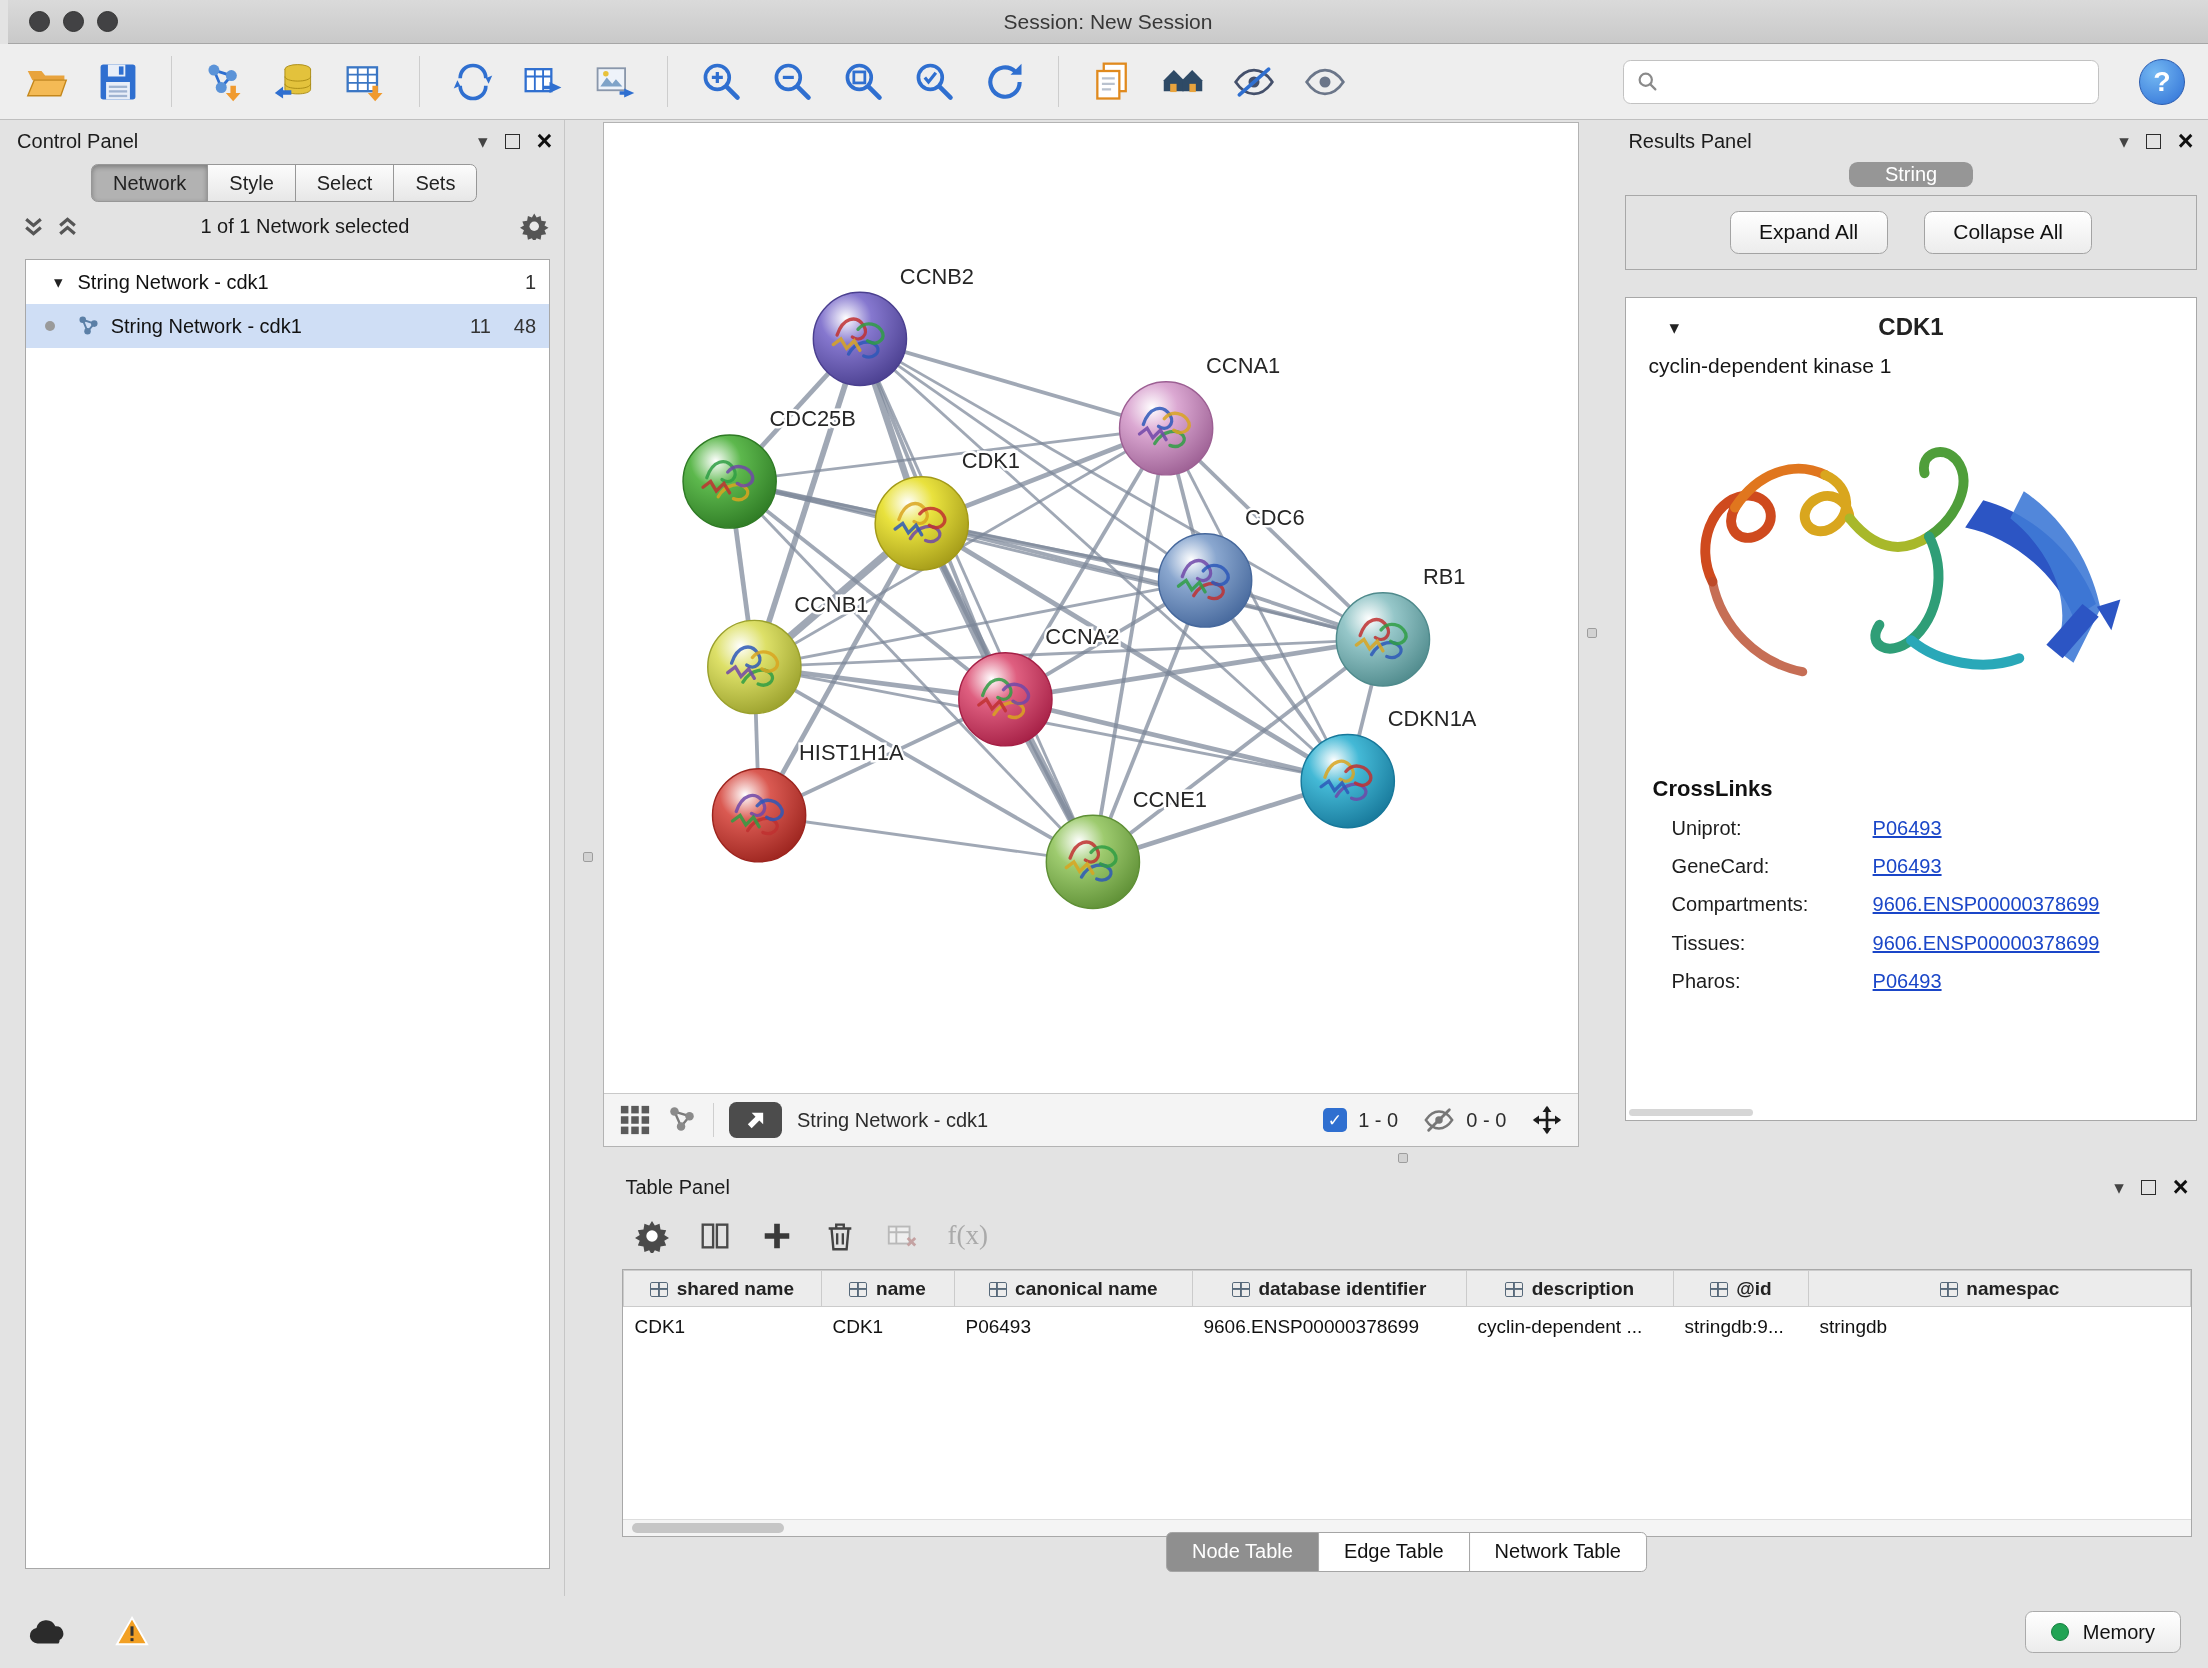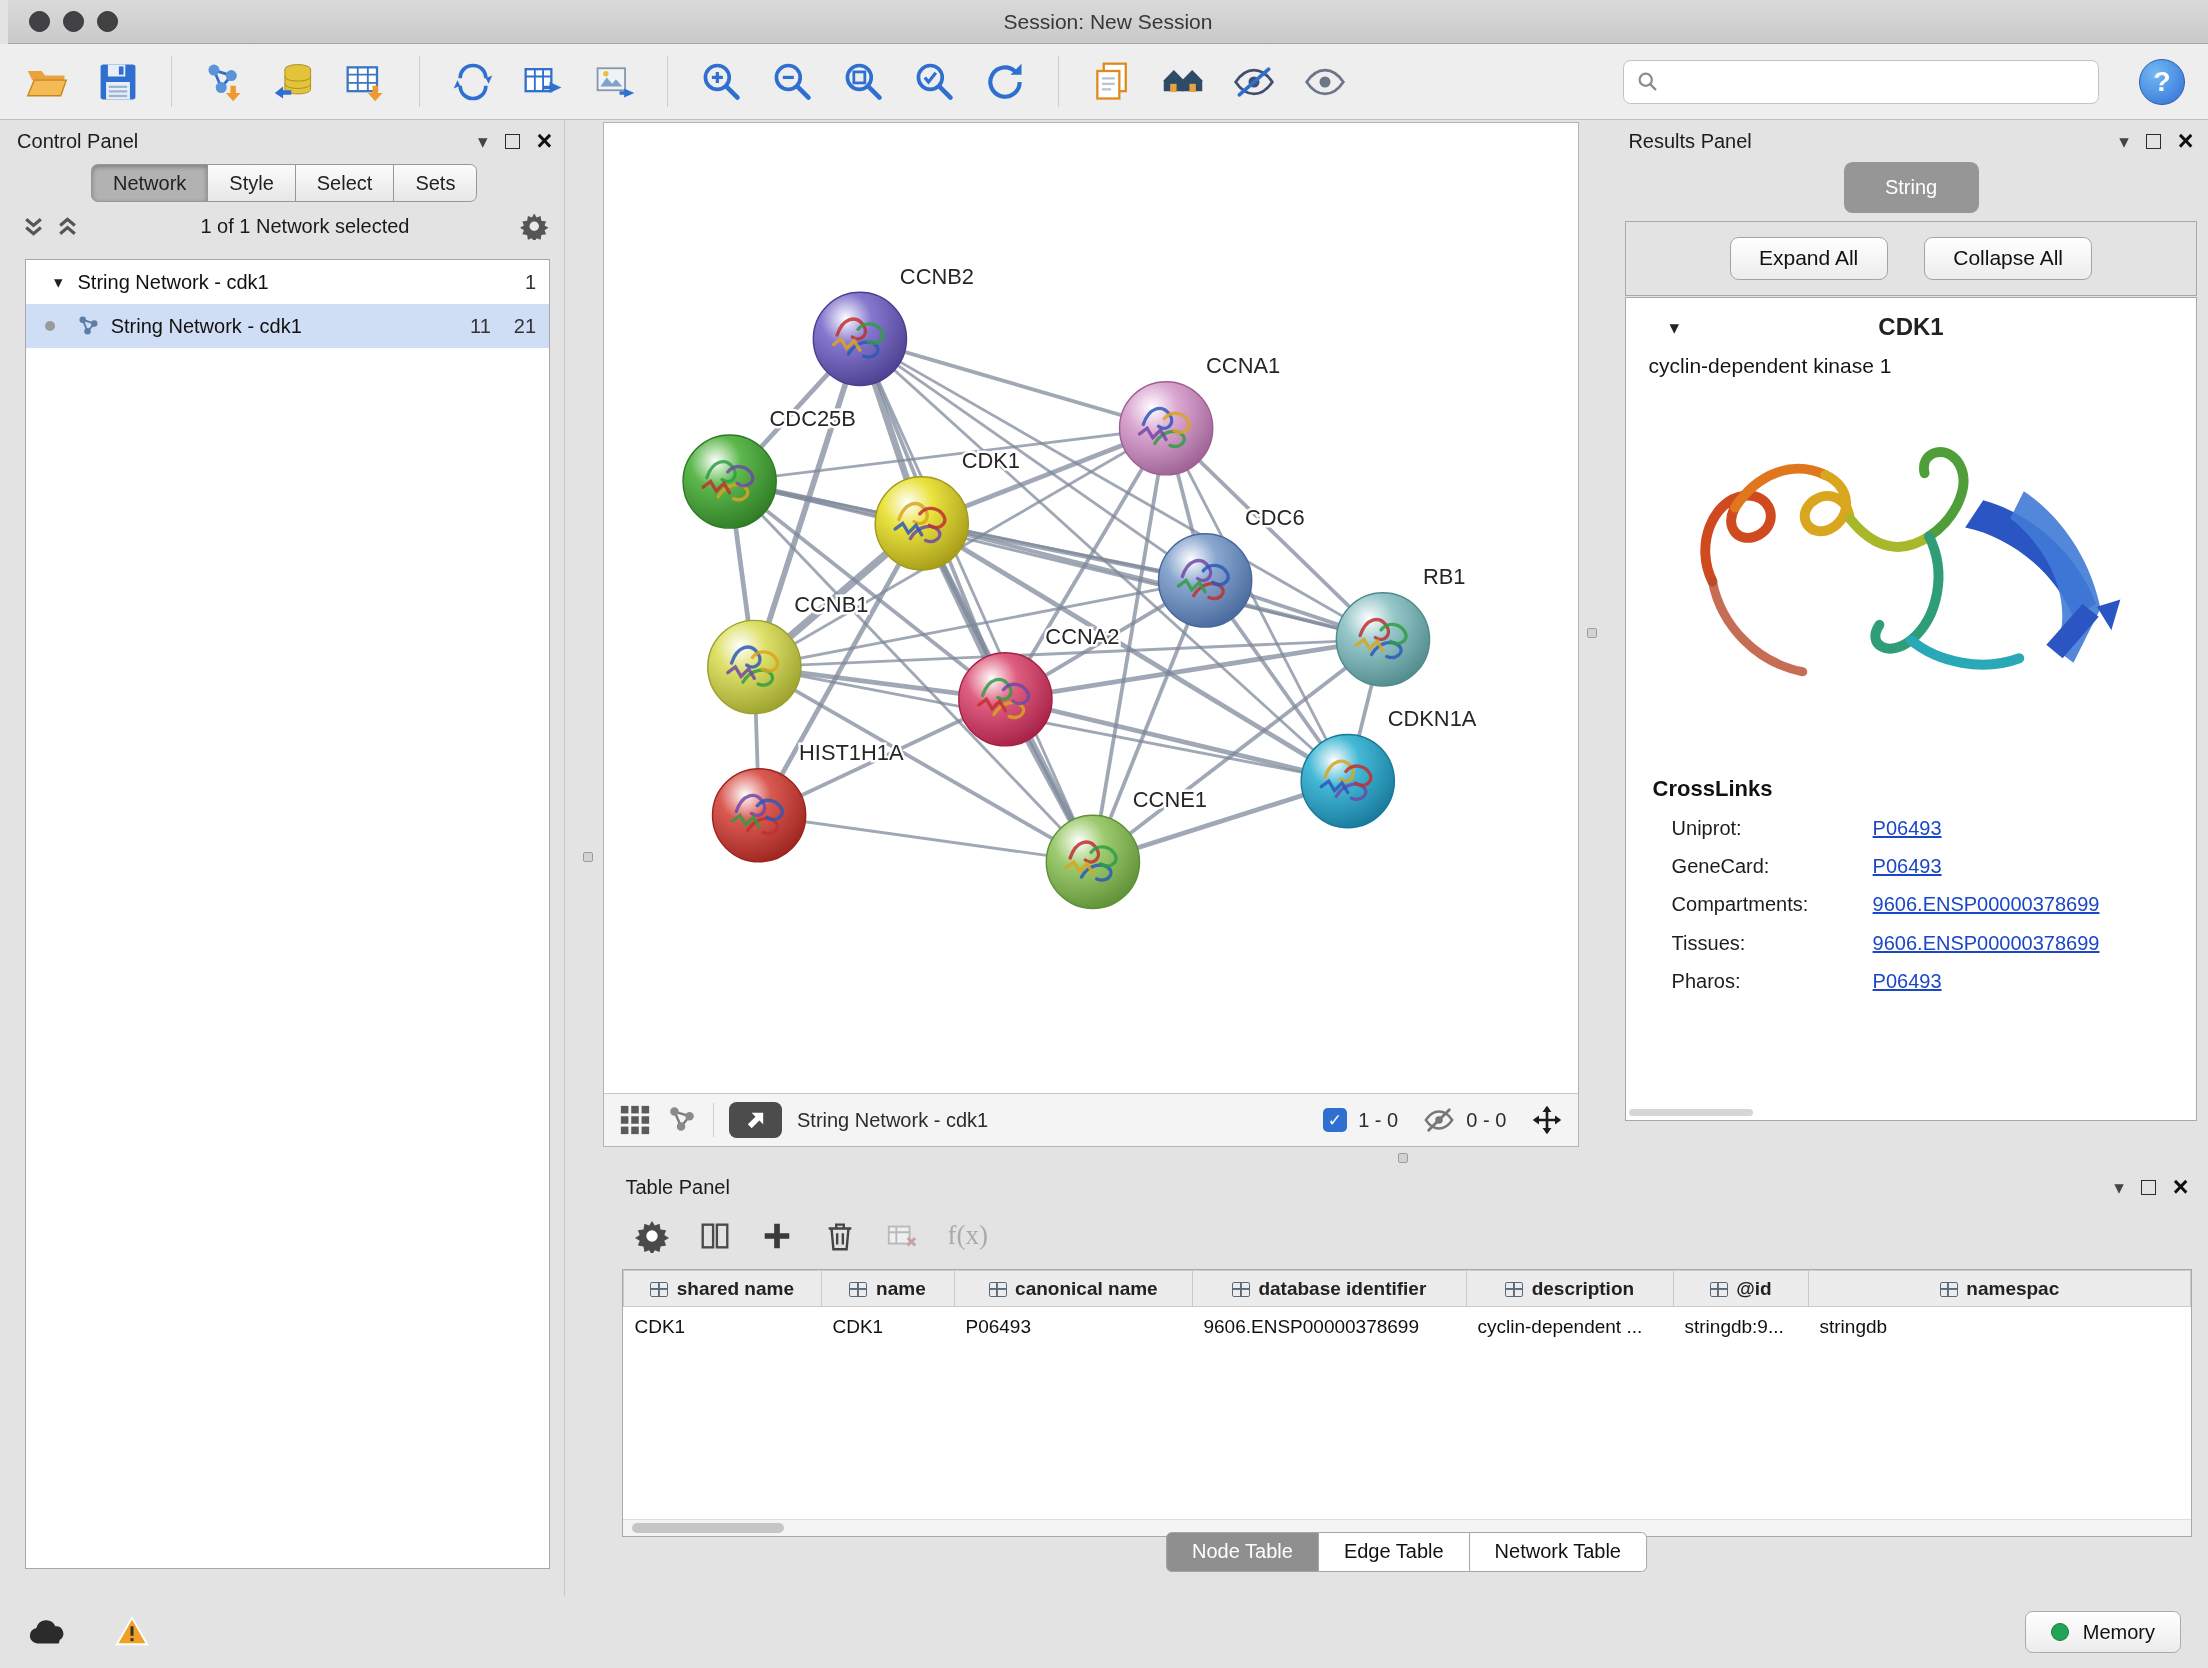--- a/index.html
+++ b/index.html
@@ -61,22 +61,22 @@
     display:flex;align-items:center;padding:0 15px;gap:15px;font-size:20px;color:#2c2c2c;}
   .nf-ic{width:32px;height:32px;}
   .nf-sep{width:1px;height:34px;background:#cfcfcf;}
   .exp-btn{width:53px;height:36px;border-radius:7.6px;background:#4c4c4c;display:flex;align-items:center;justify-content:center;}
   .nf-right{margin-left:auto;display:flex;align-items:center;gap:11.4px;}
   .cb{width:24px;height:24px;border-radius:4.8px;background:#2f6fd0;color:#fff;font-size:17px;
     display:flex;align-items:center;justify-content:center;}
   .nf-count{color:#2c2c2c;margin-right:13.3px;}
   
   .results-panel{position:absolute;left:1617px;top:120px;width:588px;height:1033px;}
-  .rp-tab{width:135px;margin:0 auto;background:#969696;color:#fff;text-align:center;font-size:20px;
-    padding:14px 0;border-radius:8.6px;}
+  .rp-tab{width:124px;margin:0 auto;background:#969696;color:#fff;text-align:center;font-size:20px;
+    padding:1px 0;border-radius:8.6px;}
   .rp-btnbox{margin:7.6px 7.6px 0;border:1px solid #a8a8a8;padding:15px;display:flex;justify-content:center;gap:36px;}
   .rp-btn{background:linear-gradient(#ffffff,#ececec);border:1px solid #a3a3a3;border-radius:8.6px;
     font-size:21px;padding:8.6px 28.5px;color:#111;}
   .rp-content{position:absolute;left:7.6px;right:7.6px;top:177px;bottom:32px;border:1px solid #a8a8a8;background:#fff;overflow:hidden;}
   .prot-head{position:relative;display:flex;align-items:center;justify-content:center;
     font-size:24px;font-weight:700;padding:15px 0 9.5px;}
   .prot-head .caret{position:absolute;left:44px;font-size:19px;font-weight:400;color:#222;}
   .prot-desc{font-size:21px;padding:3.8px 23px 7.6px;color:#151515;}
   .prot-img{height:373px;display:flex;align-items:center;justify-content:center;}
   .xl-title{font-size:22px;font-weight:700;padding:17px 27px 7.6px;color:#111;}
@@ -310,21 +310,21 @@
       <svg class="net-ic" viewBox="0 0 26 26">
           <g stroke="#5b7fa6" stroke-width="2" fill="none">
             <path d="M7 6l12 4M7 6l5 12M19 10l-7 8"></path>
           </g>
           <circle cx="7" cy="6" r="3.4" fill="#5b7fa6"></circle>
           <circle cx="19" cy="10" r="3.4" fill="#5b7fa6"></circle>
           <circle cx="12" cy="18" r="3.4" fill="#5b7fa6"></circle>
         </svg>
       <span class="lbl">String Network - cdk1</span>
       <span class="cnt">11</span>
-      <span class="cnt">21</span>
+      <span class="cnt">48</span>
     </div>
   </div>
 </div>
 
 <div class="network-view">
   <svg class="canvas" width="974" height="970" viewBox="0 0 1024 1020">
       <defs>
         <radialGradient id="ng0" cx="35%" cy="28%" r="78%">
           <stop offset="0%" stop-color="#ffffff"></stop>
           <stop offset="35%" stop-color="#8678cf"></stop>

